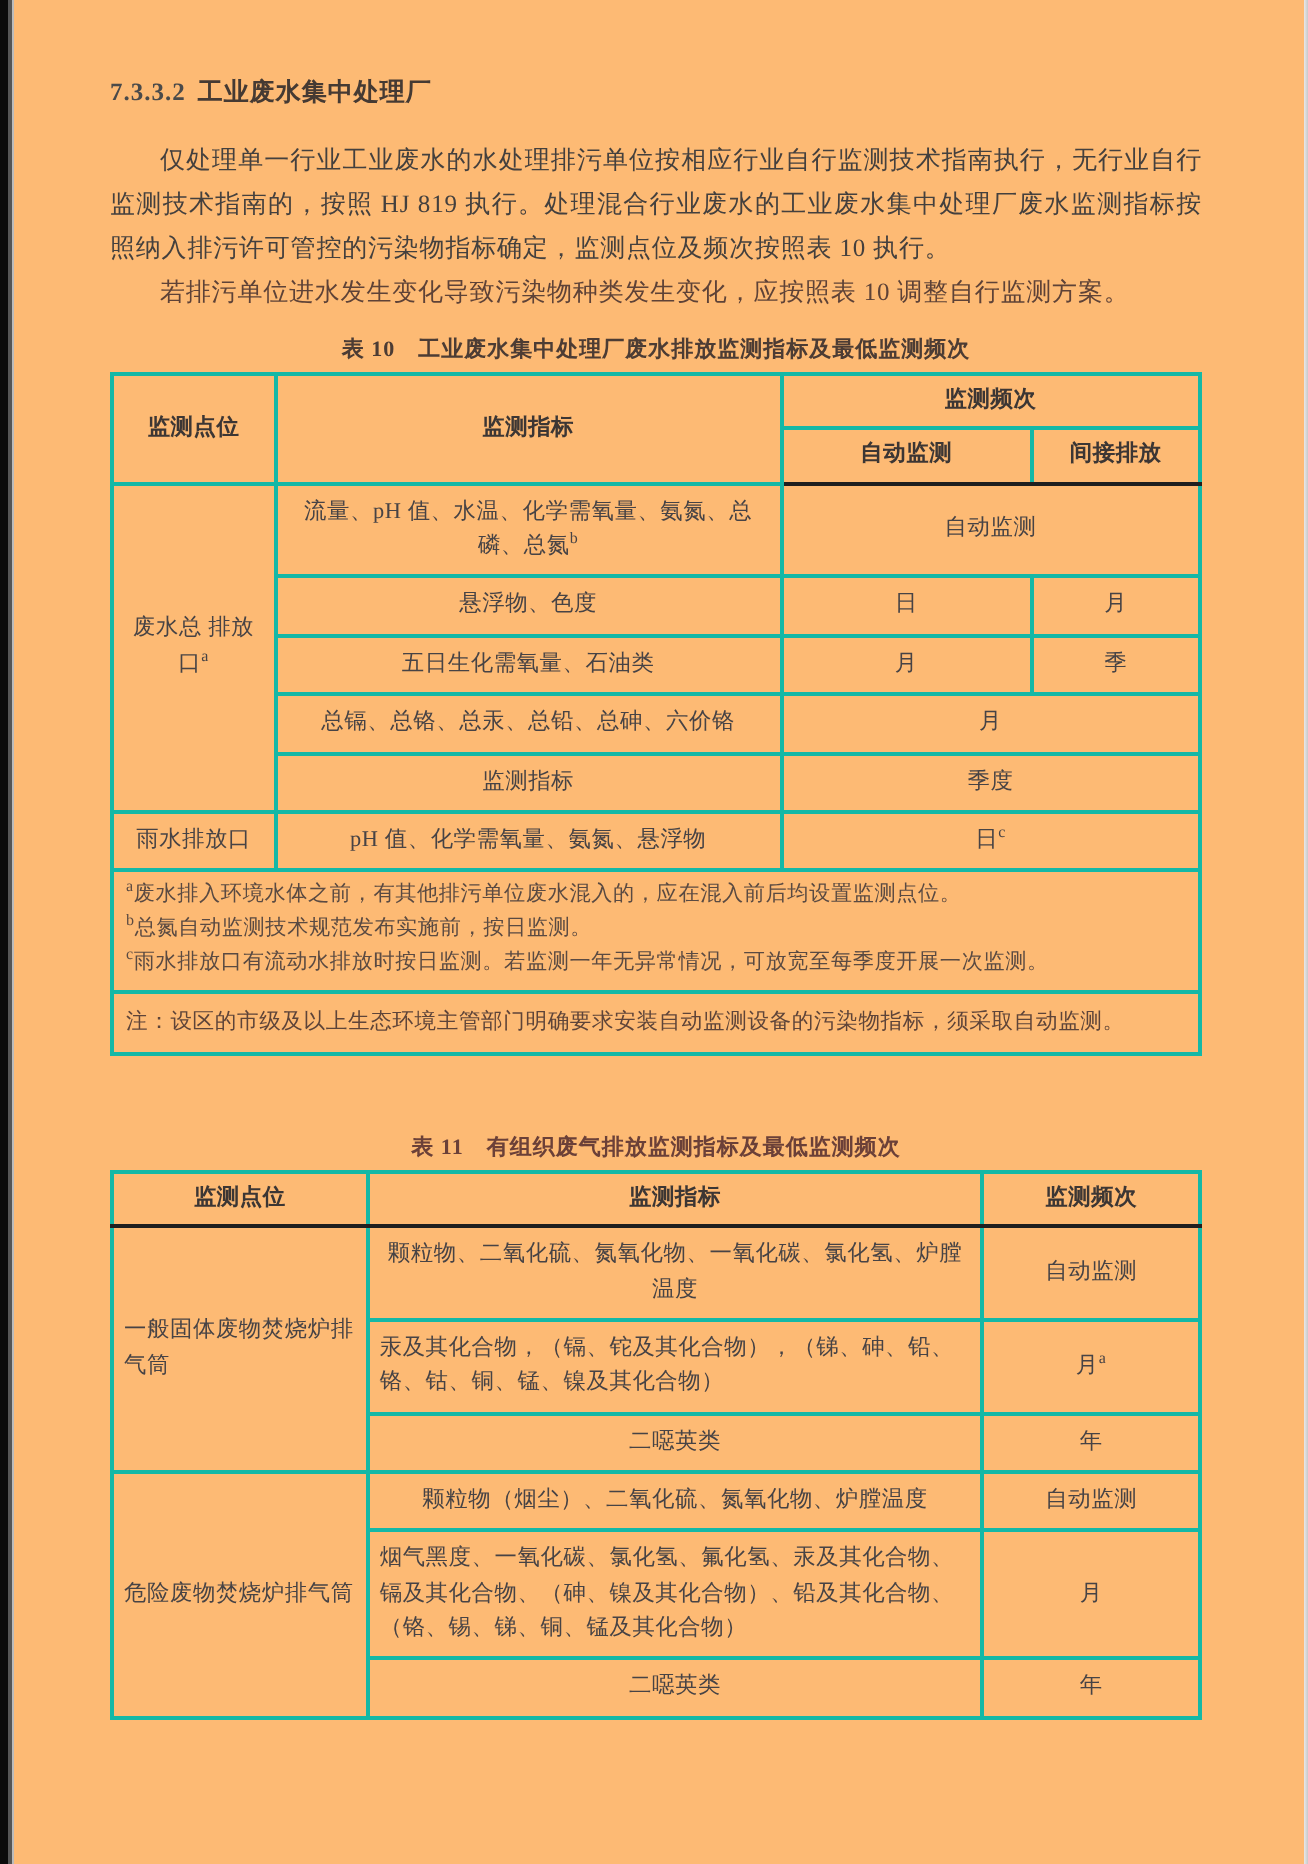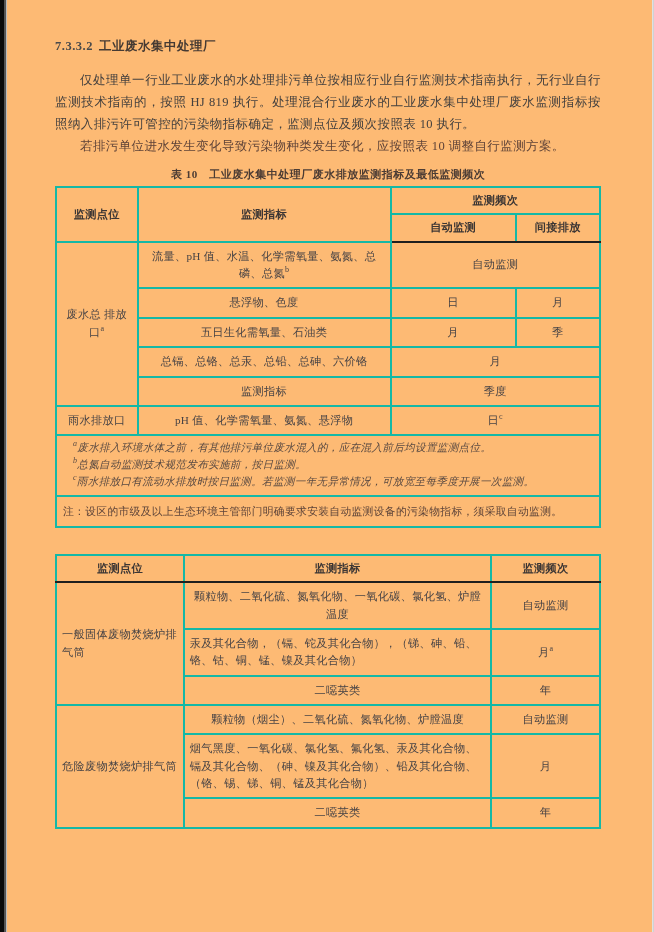--- a/index.html
+++ b/index.html
@@ -48,21 +48,21 @@
   }
   table.doc-table td.head{
     font-weight:bold;color:#3c3634;padding:4px 4px;
   }
   table.doc-table td.left{text-align:left;}
   table.doc-table td.thick-top{border-top:2px solid #1f1f1f;}
   table.doc-table td.hdr-bottom{border-bottom:2px solid #1f1f1f;}
   table.doc-table sup{font-size:8px;line-height:0;}
   .fn-cell{
     text-align:left !important;font-size:10.6px;color:#5a4a42;
-    padding:4px 16px !important;line-height:1.6 !important;font-style:italic;
+    padding:4px 6px !important;line-height:1.6 !important;
   }
   .fn-line{display:block;}
   .note-cell{
     text-align:left !important;font-size:10.8px;color:#5e4439;
     padding:6px 6px !important;
   }
   .t10 td:nth-child(1){width:15%;}
   .gap-lg{height:26px;}
 </style>
 </head>
@@ -128,20 +128,21 @@
         <tr>
           <td colspan="4" class="note-cell thick-top">注：设区的市级及以上生态环境主管部门明确要求安装自动监测设备的污染物指标，须采取自动监测。</td>
         </tr>
       </tbody>
     </table>
 
     <div class="gap-lg"></div>
 
 
 
+    <div class="tbl-caption warm" style="margin-top:12px;color:#6b4038;">表 11　有组织废气排放监测指标及最低监测频次</div>
     <table class="doc-table t11">
       <tbody>
         <tr>
           <td class="head hdr-bottom" style="width:23.5%;">监测点位</td>
           <td class="head hdr-bottom" style="width:56.5%;">监测指标</td>
           <td class="head hdr-bottom" style="width:20%;">监测频次</td>
         </tr>
         <tr>
           <td rowspan="3" class="left">一般固体废物焚烧炉排气筒</td>
           <td>颗粒物、二氧化硫、氮氧化物、一氧化碳、氯化氢、炉膛温度</td>

